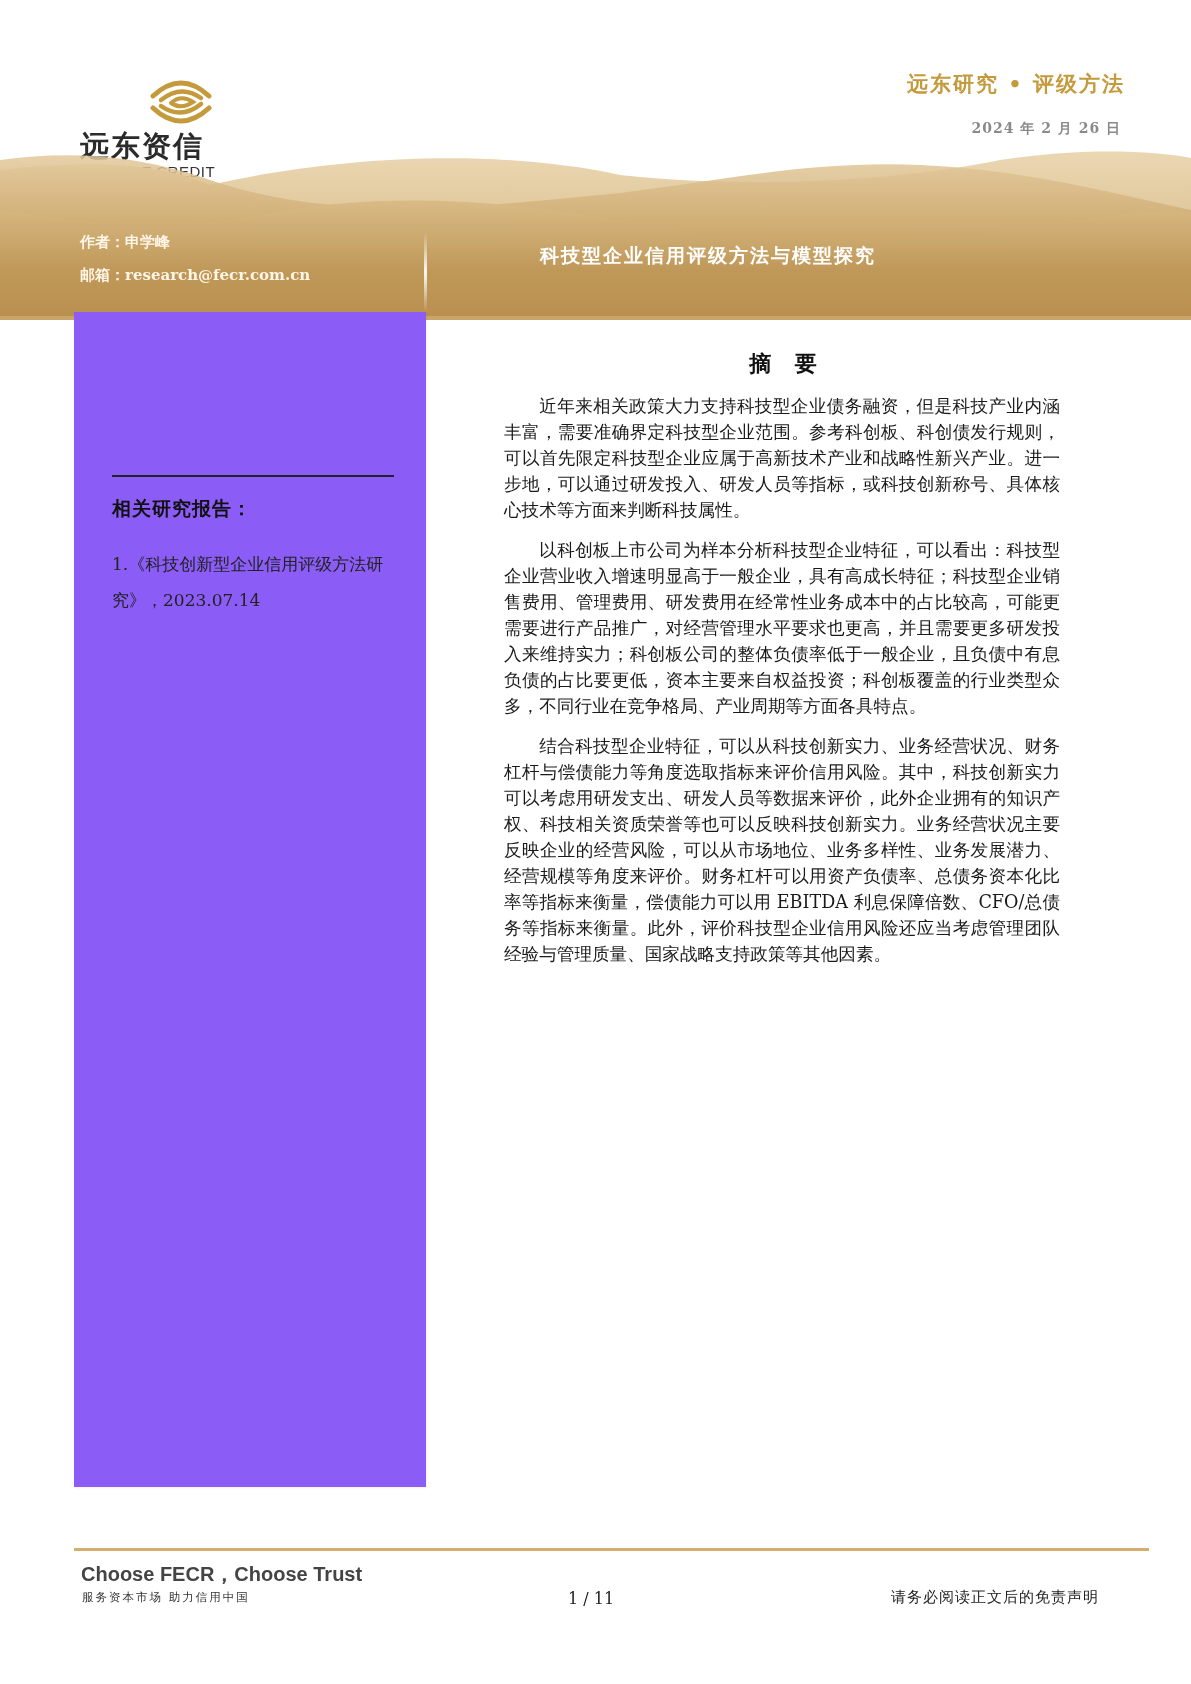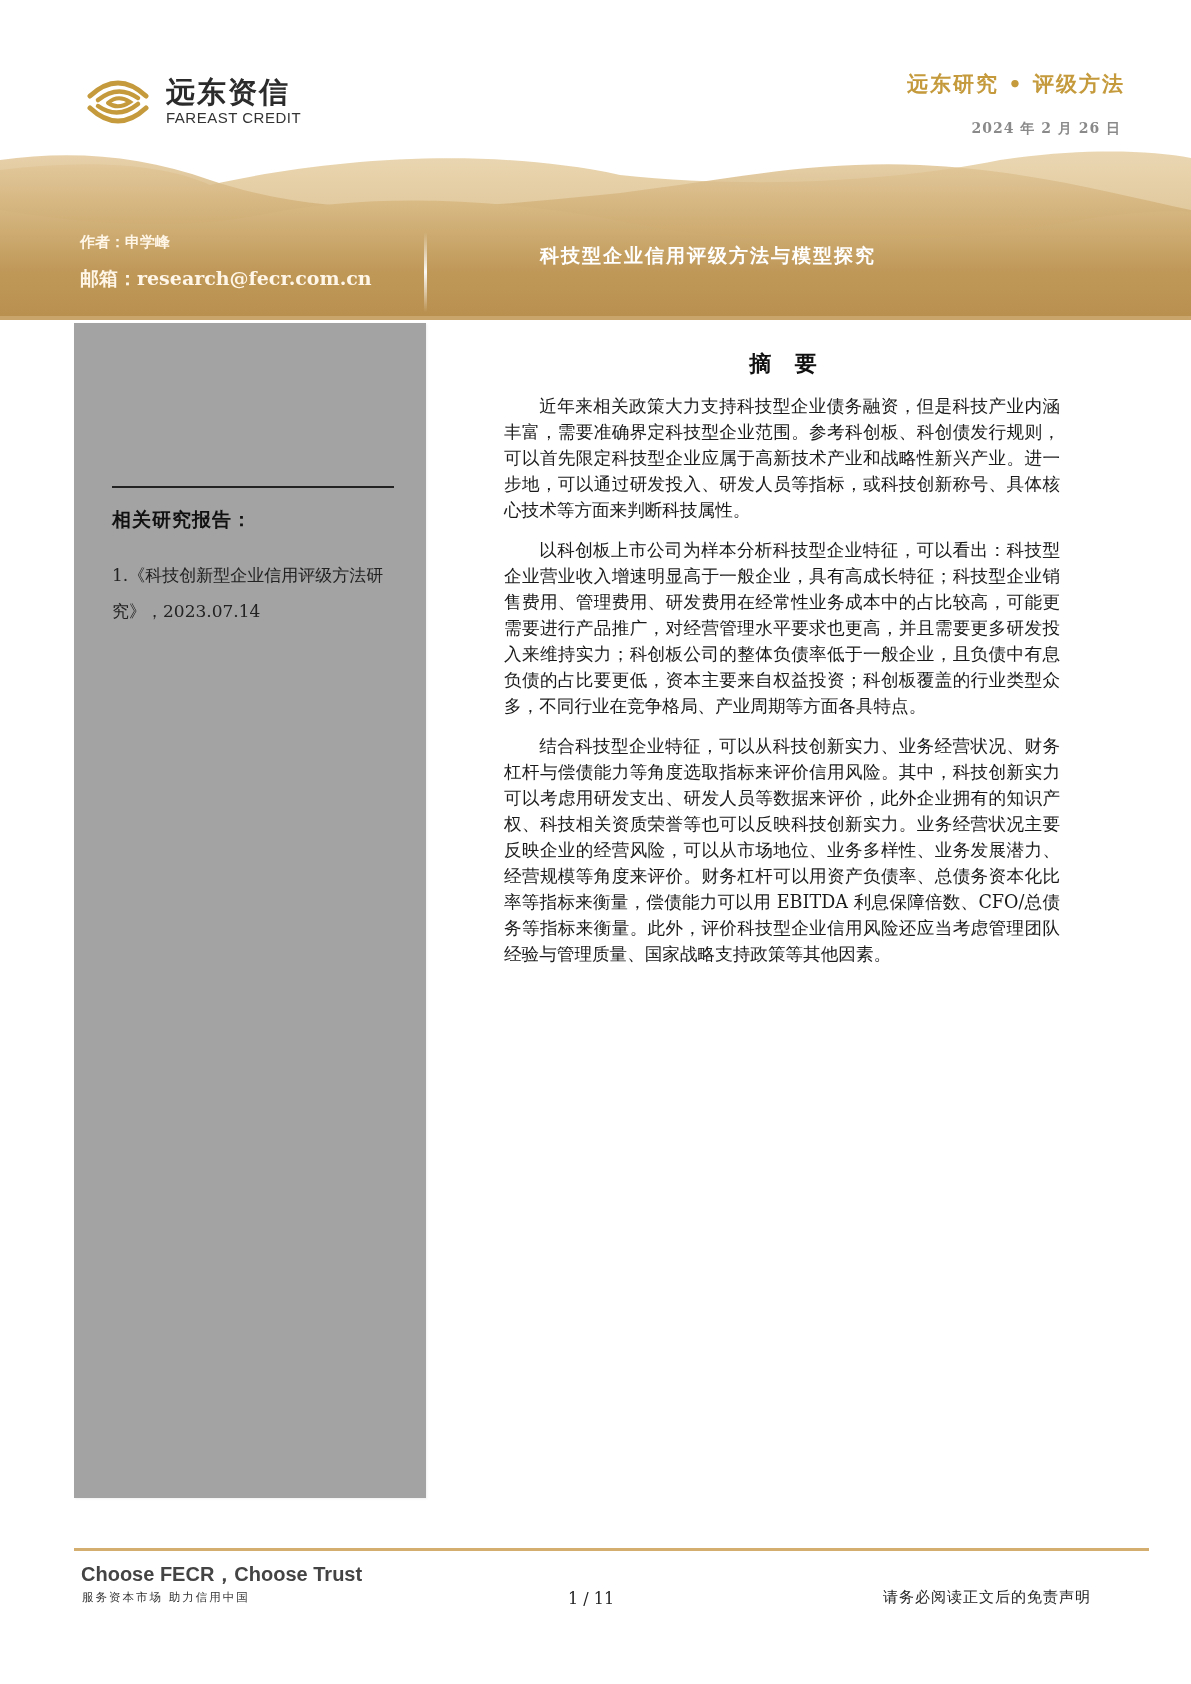--- a/index.html
+++ b/index.html
@@ -1,54 +1,54 @@
 <!DOCTYPE html>
 <html><head>
 <meta charset="utf-8">
 <style>
   * { margin: 0; padding: 0; box-sizing: border-box; }
   html, body { width: 1191px; height: 1684px; background: #ffffff; overflow: hidden; }
   body { position: relative; font-family: "DejaVu Serif", "Liberation Serif", serif; color: #222; }
 
   
-  .logo { position: absolute; left: 84px; top: 74px; display: flex; align-items: center; }
+  .logo { position: absolute; left: 66px; top: 74px; display: flex; align-items: flex-end; flex-direction: column; }
   .logo svg { display: block; }
   .logo-text { margin-left: 14px; }
   .logo-cn { font-family: "DejaVu Sans", sans-serif; font-size: 29px; font-weight: bold; color: #2b2b2b; letter-spacing: 2px; line-height: 32px; }
   .logo-en { font-family: "Liberation Sans", sans-serif; font-size: 15px; color: #333; letter-spacing: 0.5px; line-height: 20px; }
 
   .series { position: absolute; right: 66px; top: 70px; font-size: 21px; font-weight: bold; color: #c49a3c; letter-spacing: 2px; }
   .date { position: absolute; right: 70px; top: 120px; font-size: 14px; font-weight: bold; color: #8a8a8a; letter-spacing: 1px; }
 
   .band { position: absolute; left: 0; top: 150px; width: 1191px; height: 170px; }
   .band svg { position: absolute; left: 0; top: 0; }
   .author { position: absolute; left: 80px; top: 233px; font-size: 15px; font-weight: bold; color: #fff6e8; }
-  .email { position: absolute; left: 80px; top: 266px; font-size: 19px; font-weight: bold; color: #fff6e8; }
+  .email { position: absolute; left: 80px; top: 266px; font-size: 15px; font-weight: bold; color: #fff6e8; }
   .vline { position: absolute; left: 424px; top: 232px; width: 3px; height: 80px;
            background: linear-gradient(to bottom, rgba(255,255,255,0), rgba(255,255,255,0.95) 50%, rgba(255,255,255,0)); }
   .doc-title { position: absolute; left: 540px; top: 243px; font-size: 19px; font-weight: bold; color: #ffffff; letter-spacing: 2px; }
 
   
-  .sidebar { position: absolute; left: 74px; top: 323px; width: 352px; height: 1175px; background: #a3a3a3;
+  .sidebar { position: absolute; left: 74px; top: 312px; width: 352px; height: 1175px; background: #8b5cf6;
              box-shadow: 1px 1px 2px rgba(0,0,0,0.06); }
   .side-rule { position: absolute; left: 38px; top: 163px; width: 282px; height: 2px; background: #222; }
   .side-heading { position: absolute; left: 38px; top: 184px; font-size: 19px; font-weight: bold; color: #111; letter-spacing: 1px; }
   .side-item { position: absolute; left: 38px; top: 234px; width: 282px; font-size: 17px; line-height: 36px; color: #222; }
 
   
   .abstract-title { position: absolute; left: 504px; top: 349px; width: 566px; text-align: center; font-size: 22px; font-weight: bold; letter-spacing: 8px; color: #111; }
   .abstract { position: absolute; left: 504px; top: 393px; width: 556px; }
   .para { font-size: 17.6px; line-height: 26px; text-indent: 2em; text-align: justify; color: #1a1a1a; margin-bottom: 14px; }
 
   
   .foot-rule { position: absolute; left: 74px; top: 1548px; width: 1075px; height: 3px; background: #d4ae6e; }
   .slogan { position: absolute; left: 81px; top: 1561px; font-family: "Liberation Sans", sans-serif; font-size: 20px; font-weight: bold; color: #444; text-align: right; }
   .slogan-cn { position: absolute; left: 82px; top: 1590px; font-family: "DejaVu Sans", sans-serif; font-size: 11.5px; color: #333; letter-spacing: 2px; }
   .page-num { position: absolute; left: 568px; top: 1589px; font-size: 16px; color: #222; }
-  .disclaimer { position: absolute; right: 100px; top: 1588px; font-size: 15px; color: #222; letter-spacing: 1px; }
+  .disclaimer { position: absolute; right: 92px; top: 1588px; font-size: 15px; color: #222; letter-spacing: 1px; }
 </style>
 </head>
 <body>
 
 <div class="logo">
   <svg width="68" height="56" viewBox="0 0 68 56">
     <g fill="none" stroke="#c49a3c" stroke-linecap="round">
       <path d="M6 22 Q34 -4 62 22" stroke-width="5"></path>
       <path d="M6 34 Q34 60 62 34" stroke-width="5"></path>
       <path d="M14 26 Q34 10 54 24" stroke-width="4.5"></path>

